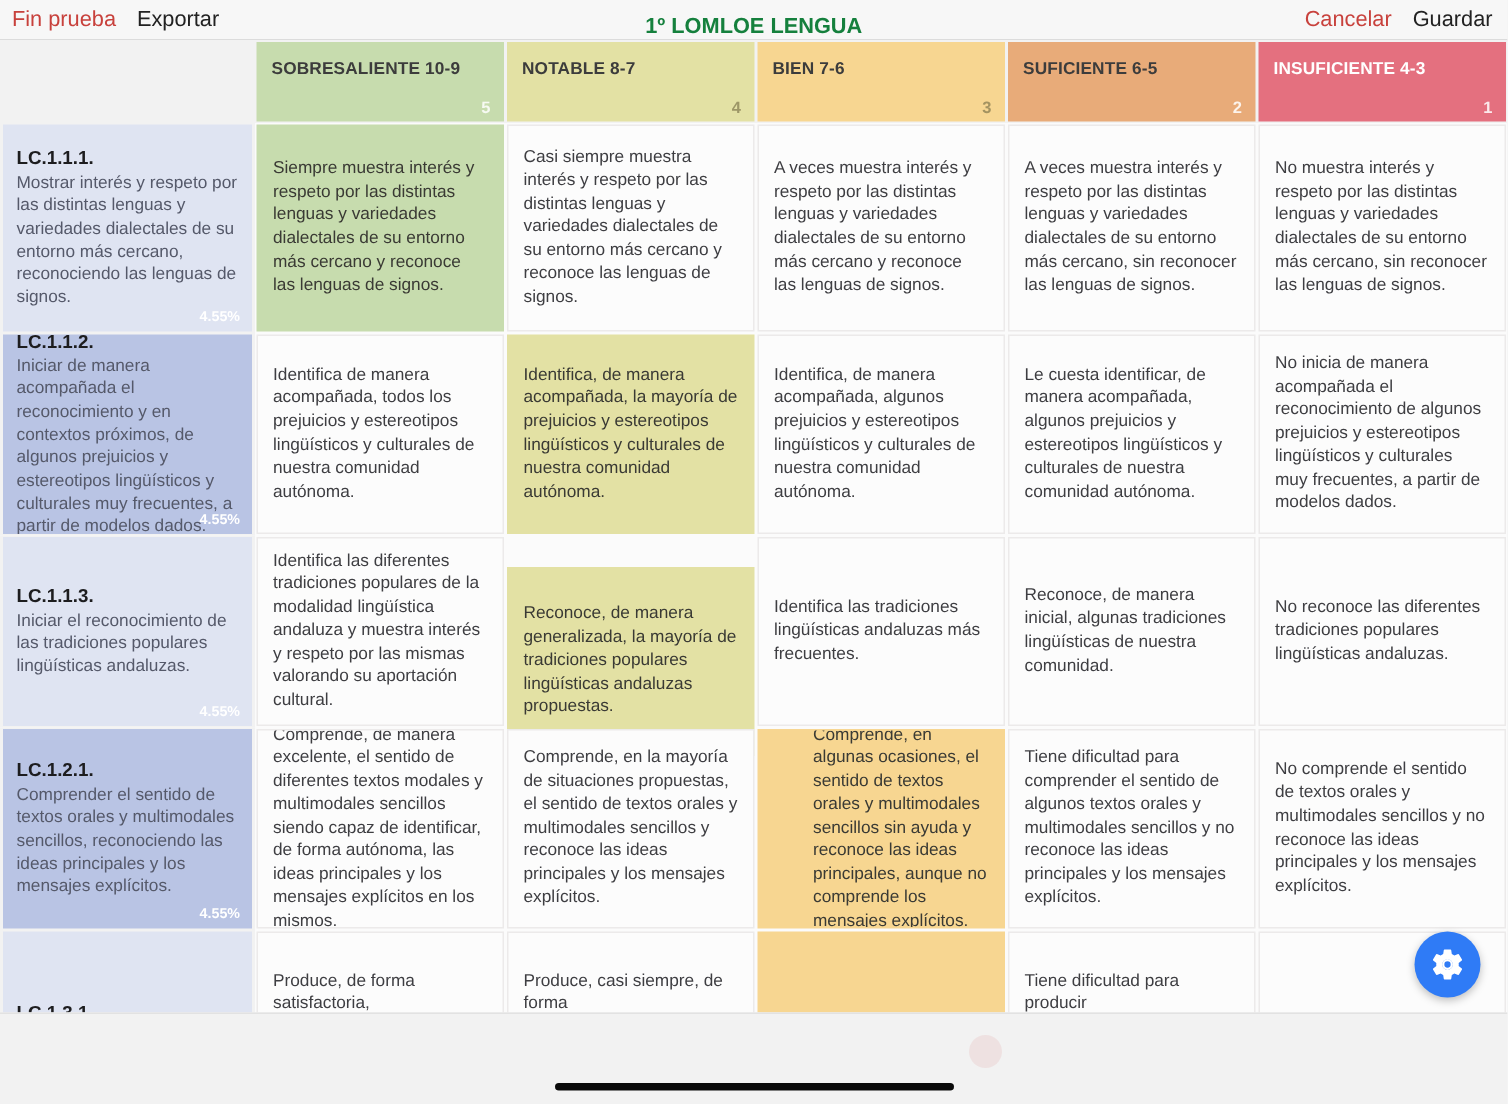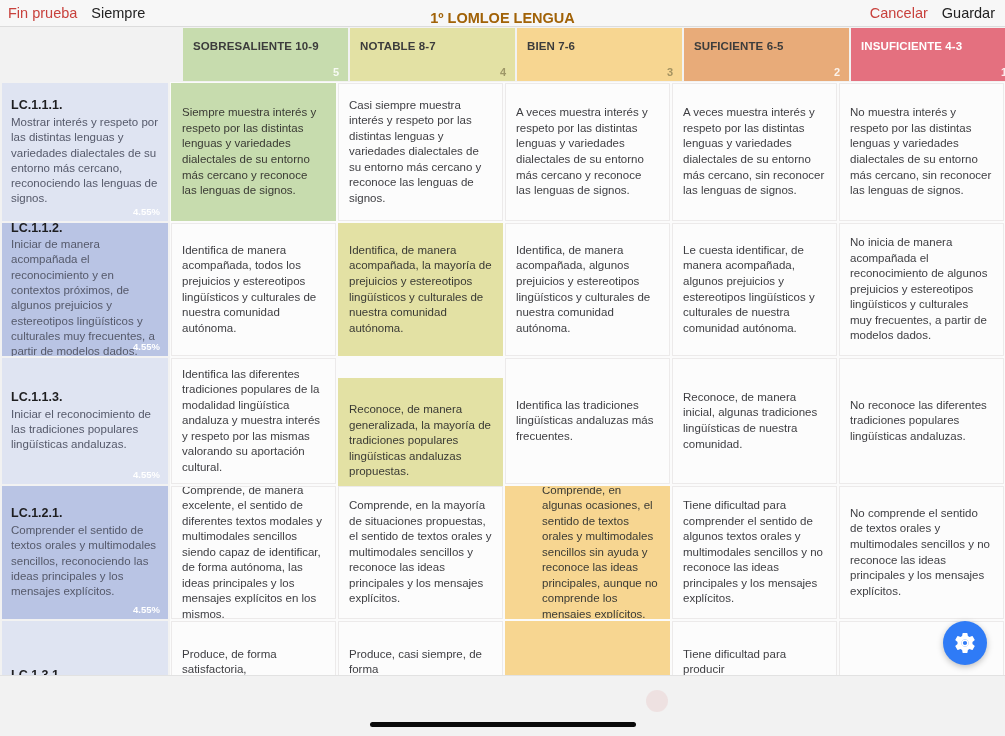--- a/index.html
+++ b/index.html
@@ -19,35 +19,35 @@
     border-bottom: 1px solid #dcdcdc;
     display: flex; align-items: center;
   }
   .tb-left { display: flex; align-items: flex-start; gap: 14px; padding-left: 8px; }
   .tb-right { display: flex; align-items: center; gap: 14px; padding-right: 10px; margin-left: auto; }
   .tb-btn { font-size: 14.5px; color: #222; white-space: nowrap; cursor: pointer; }
   .tb-btn.danger { color: #c8413c; }
   .tb-title {
     position: absolute; left: 0; right: 0; top: 0; height: 35px;
     display: flex; align-items: center; justify-content: center;
-    font-size: 14.5px; font-weight: bold; color: #a16207;
+    font-size: 14.5px; font-weight: bold; color: #15803d;
     pointer-events: none;
   }
 
   
   .grid-wrap {
     position: relative;
     height: 648px;
     background: #fbfbfb;
     overflow: hidden;
   }
   .grid { display: block; width: 1005px; }
 
   .row { display: flex; width: 1005px; }
-  .row.header-row { height: 55px; background: #f2f2f2; padding-left: 12px; }
+  .row.header-row { height: 55px; background: #f2f2f2; }
 
   
   .crit-col {
     width: 170px; min-width: 170px; max-width: 170px;
     background: #f2f2f2;
     position: relative;
   }
   .row.header-row .crit-col { background: #f2f2f2; }
 
   .crit-cell {
@@ -143,21 +143,21 @@
   }
 </style>
 </head>
 <body>
 
 <div class="app">
 
   <div class="toolbar">
     <div class="tb-left">
       <span class="tb-btn danger">Fin prueba</span>
-      <span class="tb-btn">Siempre</span>
+      <span class="tb-btn">Exportar</span>
     </div>
     <div class="tb-title">1º LOMLOE LENGUA</div>
     <div class="tb-right">
       <span class="tb-btn danger">Cancelar</span>
       <span class="tb-btn">Guardar</span>
     </div>
   </div>
 
   <div class="grid-wrap">
     <div class="grid" id="grid">

